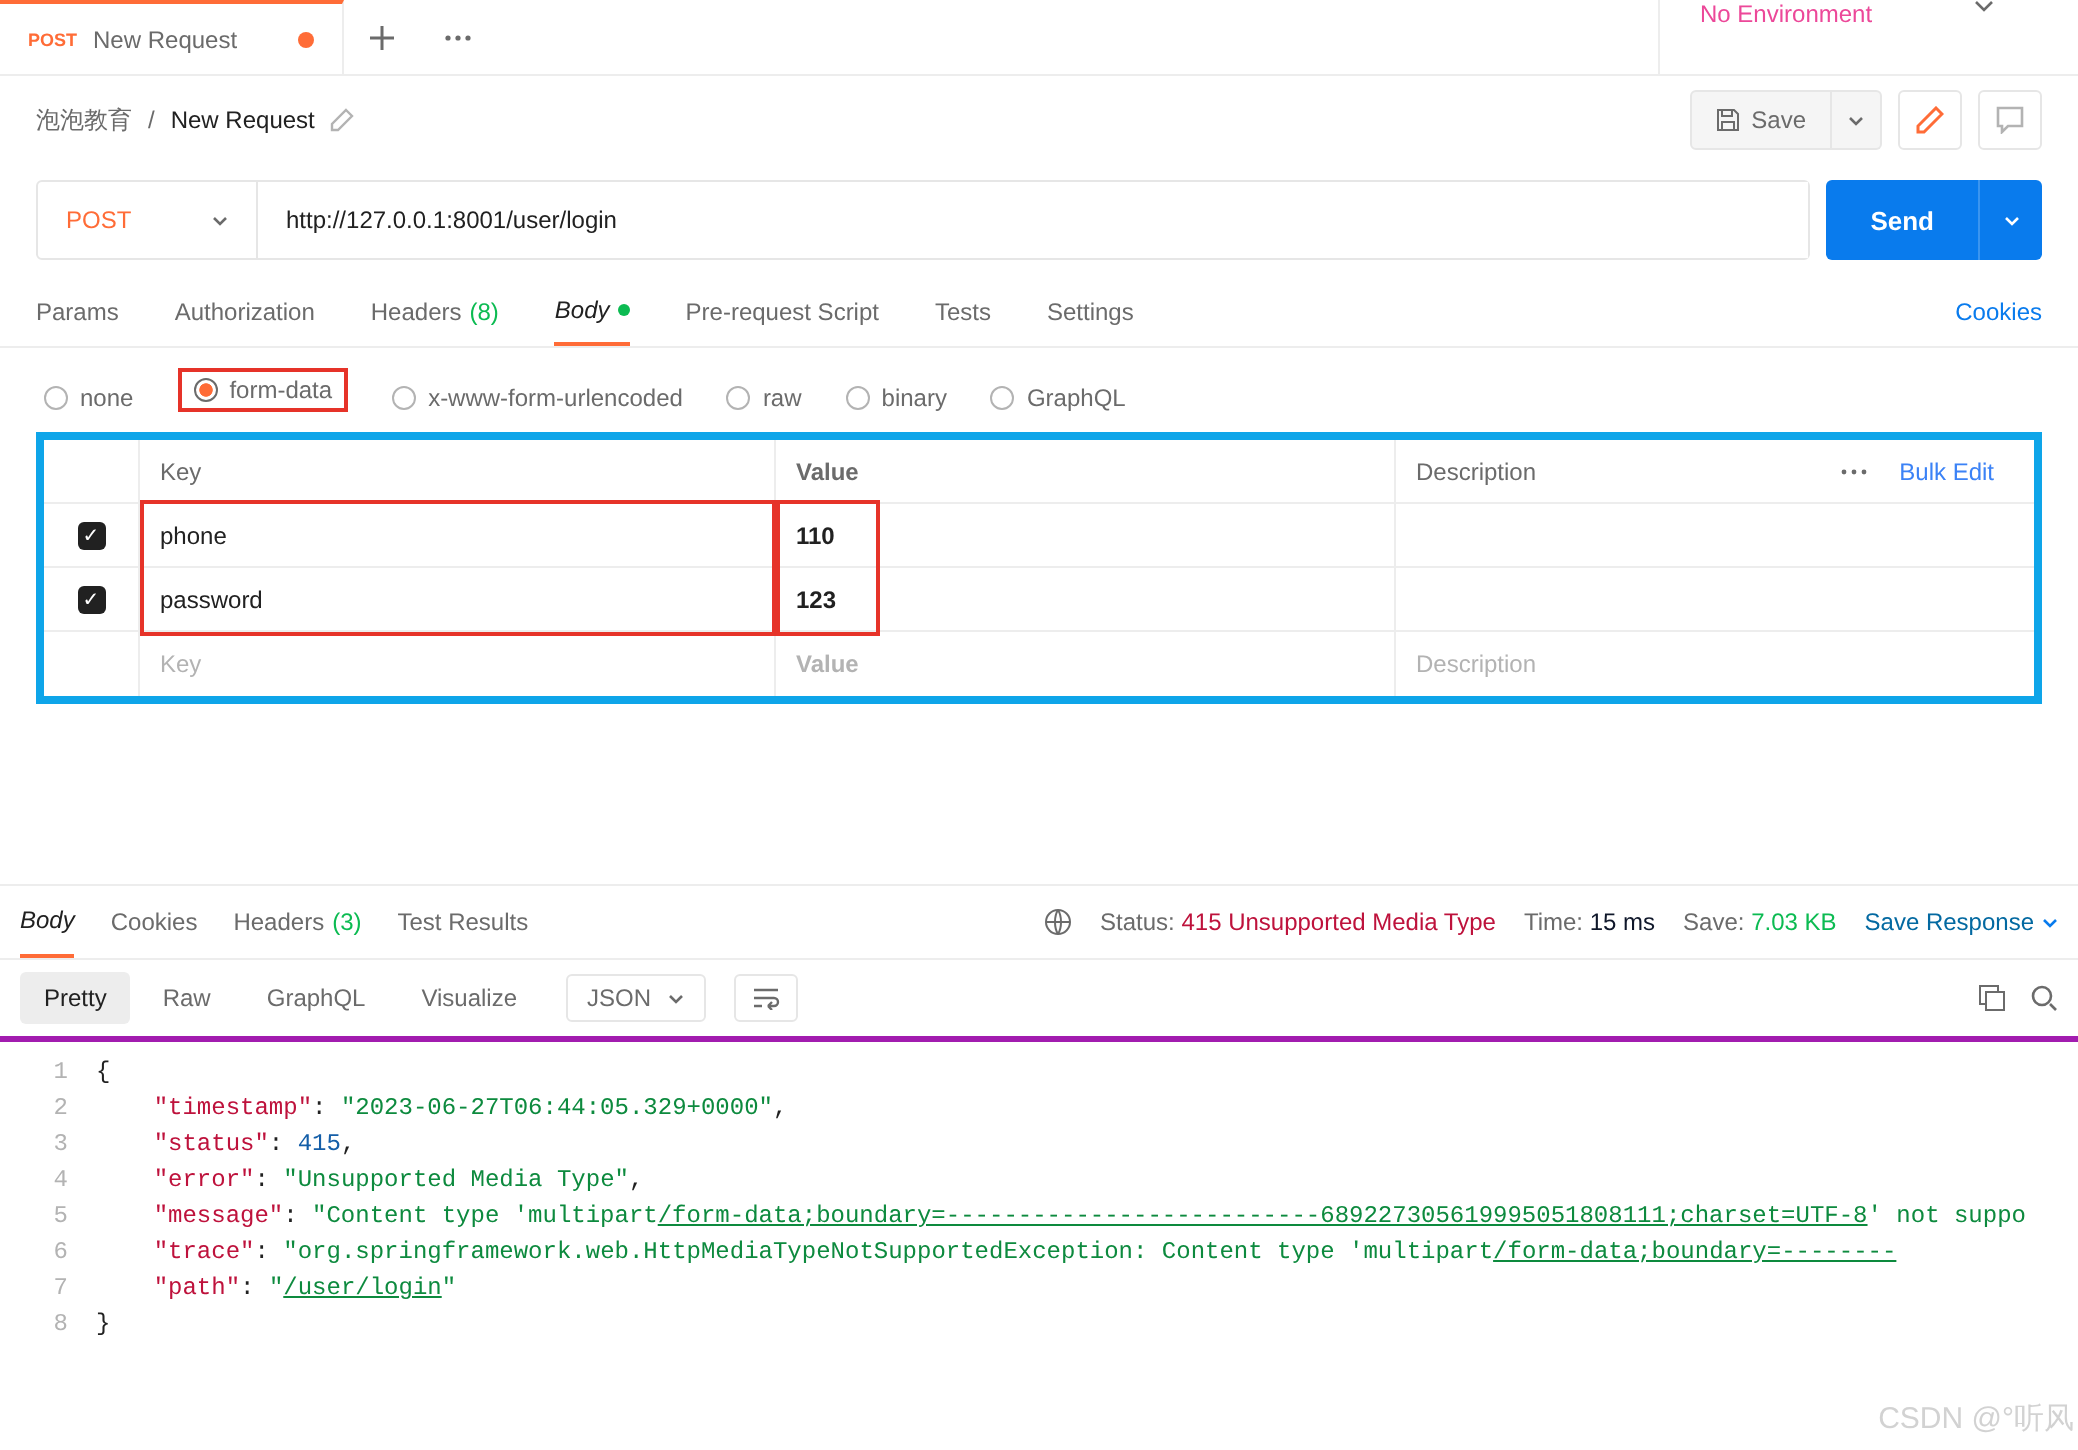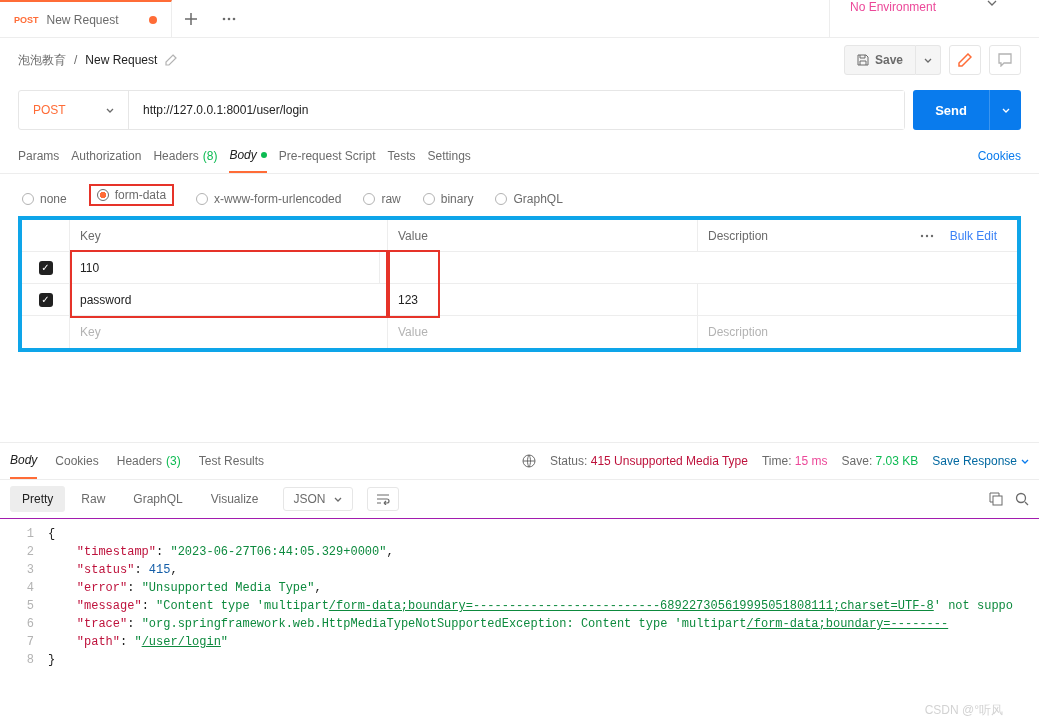--- a/index.html
+++ b/index.html
@@ -8,76 +8,76 @@
 .tab { display: flex; align-items: center; padding: 0 14px; border-right: 1px solid #ededed; border-top: 2px solid #ff6c37; gap: 8px; position: relative; }
 .tab .method { color: #ff6c37; font-weight: 600; font-size: 9px; }
 .tab .title { color: #6b6b6b; font-size: 12px; }
 .dot { width: 8px; height: 8px; border-radius: 50%; background: #ff6c37; margin-left: 22px; }
 .tab-plus, .tab-more { width: 38px; display: flex; align-items: center; justify-content: center; color: #6b6b6b; }
 .env-select { margin-left: auto; padding: 0 20px; display: flex; align-items: flex-start; gap: 51px; color: #ec4899; border-left: 1px solid #ededed; min-width: 210px; }
 .header-row { height: 44px; display: flex; align-items: center; padding: 0 18px; }
 .breadcrumb { display: flex; align-items: center; gap: 8px; color: #6b6b6b; }
 .breadcrumb .active { color: #212121; }
 .header-actions { margin-left: auto; display: flex; gap: 8px; align-items: center; }
-.btn { height: 30px; display: flex; align-items: center; padding: 0 12px; border: 1px solid #e6e6e6; background: #f5f5f5; border-radius: 3px; color: #6b6b6b; gap: 6px; font-weight: bold; }
+.btn { height: 30px; display: flex; align-items: center; padding: 0 12px; border: 1px solid #e6e6e6; background: #f5f5f5; border-radius: 3px; color: #6b6b6b; gap: 6px; }
 .btn-group { display: flex; }
 .btn-group .btn:first-child { border-radius: 3px 0 0 3px; }
 .btn-group .btn.split { border-radius: 0 3px 3px 0; border-left: none; padding: 0 8px; }
 .icon-btn { width: 32px; height: 30px; border: 1px solid #e6e6e6; border-radius: 3px; display: flex; align-items: center; justify-content: center; color: #ff6c37; background: #fff; }
 .icon-btn.grey { color: #b3b3b3; }
 .url-row { display: flex; padding: 8px 18px; gap: 8px; }
 .url-box { flex: 1; display: flex; border: 1px solid #e6e6e6; border-radius: 3px; height: 40px; }
 .method-sel { width: 110px; display: flex; align-items: center; padding: 0 14px; border-right: 1px solid #e6e6e6; color: #ff6c37; font-weight: 500; justify-content: space-between; }
 .url-input { flex: 1; border: none; padding: 0 14px; font-size: 12px; outline: none; color: #212121; }
 .send-group { display: flex; }
 .send-btn { background: #097bed; color: #fff; border: none; height: 40px; padding: 0 22px; border-radius: 3px 0 0 3px; font-weight: 600; font-size: 13px; }
 .send-split { background: #097bed; color: #fff; border: none; border-left: 1px solid rgba(255,255,255,.2); width: 32px; border-radius: 0 3px 3px 0; display: flex; align-items: center; justify-content: center; }
-.req-tabs { display: flex; padding: 0 18px; gap: 12px; height: 36px; align-items: center; border-bottom: 1px solid #ededed; position: relative; }
+.req-tabs { display: flex; padding: 0 18px; gap: 28px; height: 36px; align-items: center; border-bottom: 1px solid #ededed; position: relative; }
 .req-tab { color: #6b6b6b; cursor: pointer; display: flex; align-items: center; gap: 4px; height: 100%; }
 .req-tab.active { color: #212121; border-bottom: 2px solid #ff6c37; font-weight: 500; font-style: italic; }
 .badge-dot { width: 6px; height: 6px; border-radius: 50%; background: #0cbb52; }
 .count { color: #0cbb52; }
 .cookies-link { margin-left: auto; color: #097bed; }
 .body-types { display: flex; padding: 10px 22px; gap: 22px; align-items: flex-end; }
 .radio { display: flex; align-items: center; gap: 6px; color: #6b6b6b; }
 .radio .r { width: 12px; height: 12px; border-radius: 50%; border: 1px solid #b3b3b3; display: inline-block; }
 .radio.selected .r { border-color: #6b6b6b; background: radial-gradient(#ff6c37 0 45%, #fff 50%); }
 .highlight-box { border: 2px solid #e63329; padding: 2px 6px; }
 .kv-table { margin: 0 18px; border: 4px solid #0ea5e9; }
 .kv-row { display: flex; border-bottom: 1px solid #ededed; height: 32px; align-items: stretch; }
 .kv-row:last-child { border-bottom: none; }
 .kv-check { width: 48px; display: flex; align-items: center; justify-content: center; border-right: 1px solid #ededed; }
 .kv-key { width: 318px; border-right: 1px solid #ededed; padding: 0 10px; display: flex; align-items: center; }
-.kv-val { width: 310px; border-right: 1px solid #ededed; padding: 0 10px; display: flex; align-items: center; }
+.kv-val { width: 310px; border-right: 1px solid #ededed; padding: 0 10px; display: flex; align-items: center; font-weight: bold; }
 .kv-desc { flex: 1; padding: 0 10px; display: flex; align-items: center; }
 .kv-header { color: #6b6b6b; font-weight: 500; }
 .kv-header .kv-desc { justify-content: space-between; }
 .bulk { color: #3b82f6; padding-right: 10px; }
 .placeholder { color: #b3b3b3; }
 .checkbox { width: 14px; height: 14px; background: #212121; border-radius: 3px; display: flex; align-items: center; justify-content: center; color: #fff; font-size: 10px; }
 .spacer { height: 90px; }
 .resp-tabs { display: flex; padding: 0 10px; gap: 18px; height: 38px; align-items: center; border-top: 1px solid #ededed; border-bottom: 1px solid #ededed; }
 .resp-tabs .req-tab.active { border-bottom: 2px solid #ff6c37; }
 .resp-meta { margin-left: auto; display: flex; gap: 14px; align-items: center; color: #6b6b6b; }
 .resp-meta .v { color: #be123c; }
 .save-resp { color: #0369a1; display: flex; align-items: center; gap: 4px; }
-.view-bar { display: flex; padding: 6px 10px; gap: 4px; align-items: center; border-bottom: 1px solid #a21caf; }
+.view-bar { display: flex; padding: 6px 10px; gap: 4px; align-items: center; border-bottom: 3px solid #a21caf; }
 .view-btn { padding: 6px 12px; color: #6b6b6b; border-radius: 3px; }
 .view-btn.active { background: #ededed; color: #212121; }
 .sel { border: 1px solid #e6e6e6; border-radius: 3px; padding: 4px 10px; display: flex; align-items: center; gap: 8px; color: #6b6b6b; margin-left: 8px; }
 .view-actions { margin-left: auto; display: flex; gap: 12px; color: #6b6b6b; }
 .code { display: flex; font-family: "Courier New", monospace; font-size: 12px; padding: 6px 0; }
 .gutter { width: 48px; text-align: right; color: #b3b3b3; padding-right: 14px; line-height: 18px; }
 .lines { flex: 1; line-height: 18px; }
 .k { color: #be123c; }
 .s { color: #0d8a3e; }
 .n { color: #145ea8; }
 .u { text-decoration: underline; }
 .p { color: #212121; }
-.watermark { position: absolute; right: 36px; bottom: 6px; color: rgba(180,180,180,.6); font-size: 12px; }
+.watermark { position: absolute; right: 2px; bottom: 6px; color: rgba(180,180,180,.6); font-size: 15px; }
 svg { display: block; }
 </style>
 </head>
 <body>
 
 <div class="tab-bar">
   <div class="tab">
     <span class="method">POST</span>
     <span class="title">New Request</span>
     <span class="dot"></span>
@@ -220,20 +220,21 @@
         <span class="bulk">Bulk Edit</span>
       </span>
     </div>
   </div>
 
   <div style="position:relative">
     <div class="kv-row">
       <div class="kv-check">
           <div class="checkbox">✓</div>
         </div>
+      <div class="kv-key">phone</div>
       <div class="kv-val">110</div>
       <div class="kv-desc"></div>
     </div>
     <div class="kv-row">
       <div class="kv-check">
           <div class="checkbox">✓</div>
         </div>
       <div class="kv-key">password</div>
       <div class="kv-val">123</div>
       <div class="kv-desc"></div>
@@ -259,21 +260,21 @@
     <span>Headers</span>
     <span class="count">(3)</span>
   </div>
   <div class="req-tab">Test Results</div>
   <div class="resp-meta">
     <svg width="14" height="14" viewBox="0 0 14 14">
         <circle cx="7" cy="7" r="6" fill="none" stroke="#6b6b6b"></circle>
         <path d="M1 7h12M7 1c2 3 2 9 0 12M7 1c-2 3-2 9 0 12" fill="none" stroke="#6b6b6b"></path>
       </svg>
     <span><span>Status:</span> <span class="v">415 Unsupported Media Type</span></span>
-    <span><span>Time:</span> <span style="color:#ec4899">15 ms</span></span>
+    <span><span>Time:</span> <span style="color:#0f172a">15 ms</span></span>
     <span><span>Save:</span> <span style="color:#0cbb52">7.03 KB</span></span>
     <span class="save-resp">
       <span>Save Response</span>
       <svg width="8" height="5" viewBox="0 0 8 5">
           <path d="M1 1l3 3 3-3" stroke="#097bed" fill="none" stroke-width="1.3"></path>
         </svg>
     </span>
   </div>
 </div>
 

